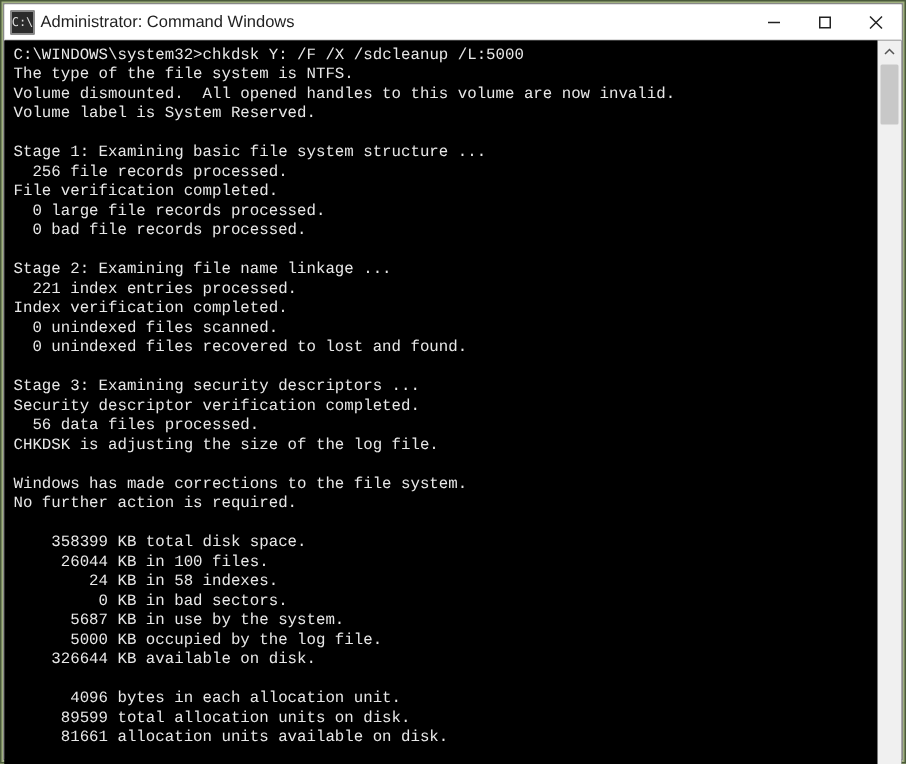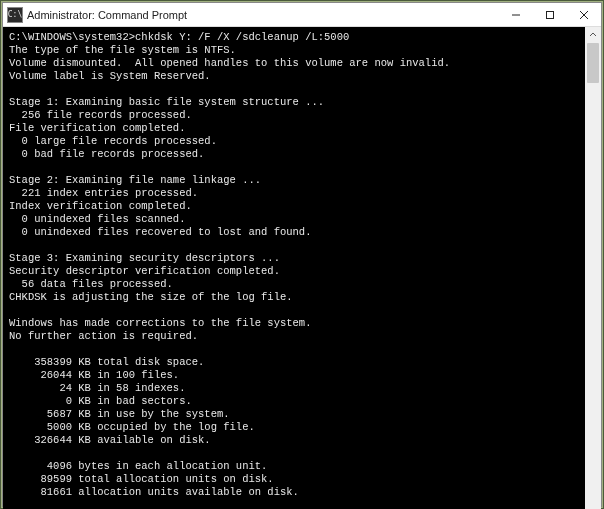--- a/index.html
+++ b/index.html
@@ -85,21 +85,21 @@
     border-radius: 1px;
   }
   .line { display: block; }
 </style>
 </head>
 <body>
 
 <div class="window">
   <div class="titlebar">
     <div class="icon">C:\</div>
-    <div class="title">Administrator: Command Prompt</div>
+    <div class="title">Administrator: Command Windows</div>
     <div class="spacer"></div>
     <div class="ctrl">
       <svg viewBox="0 0 10 10">
           <line x1="1" y1="5" x2="9" y2="5" stroke="#222" stroke-width="1"></line>
         </svg>
     </div>
     <div class="ctrl">
       <svg viewBox="0 0 10 10">
           <rect x="1.5" y="1.5" width="7" height="7" fill="none" stroke="#222" stroke-width="1"></rect>
         </svg>

